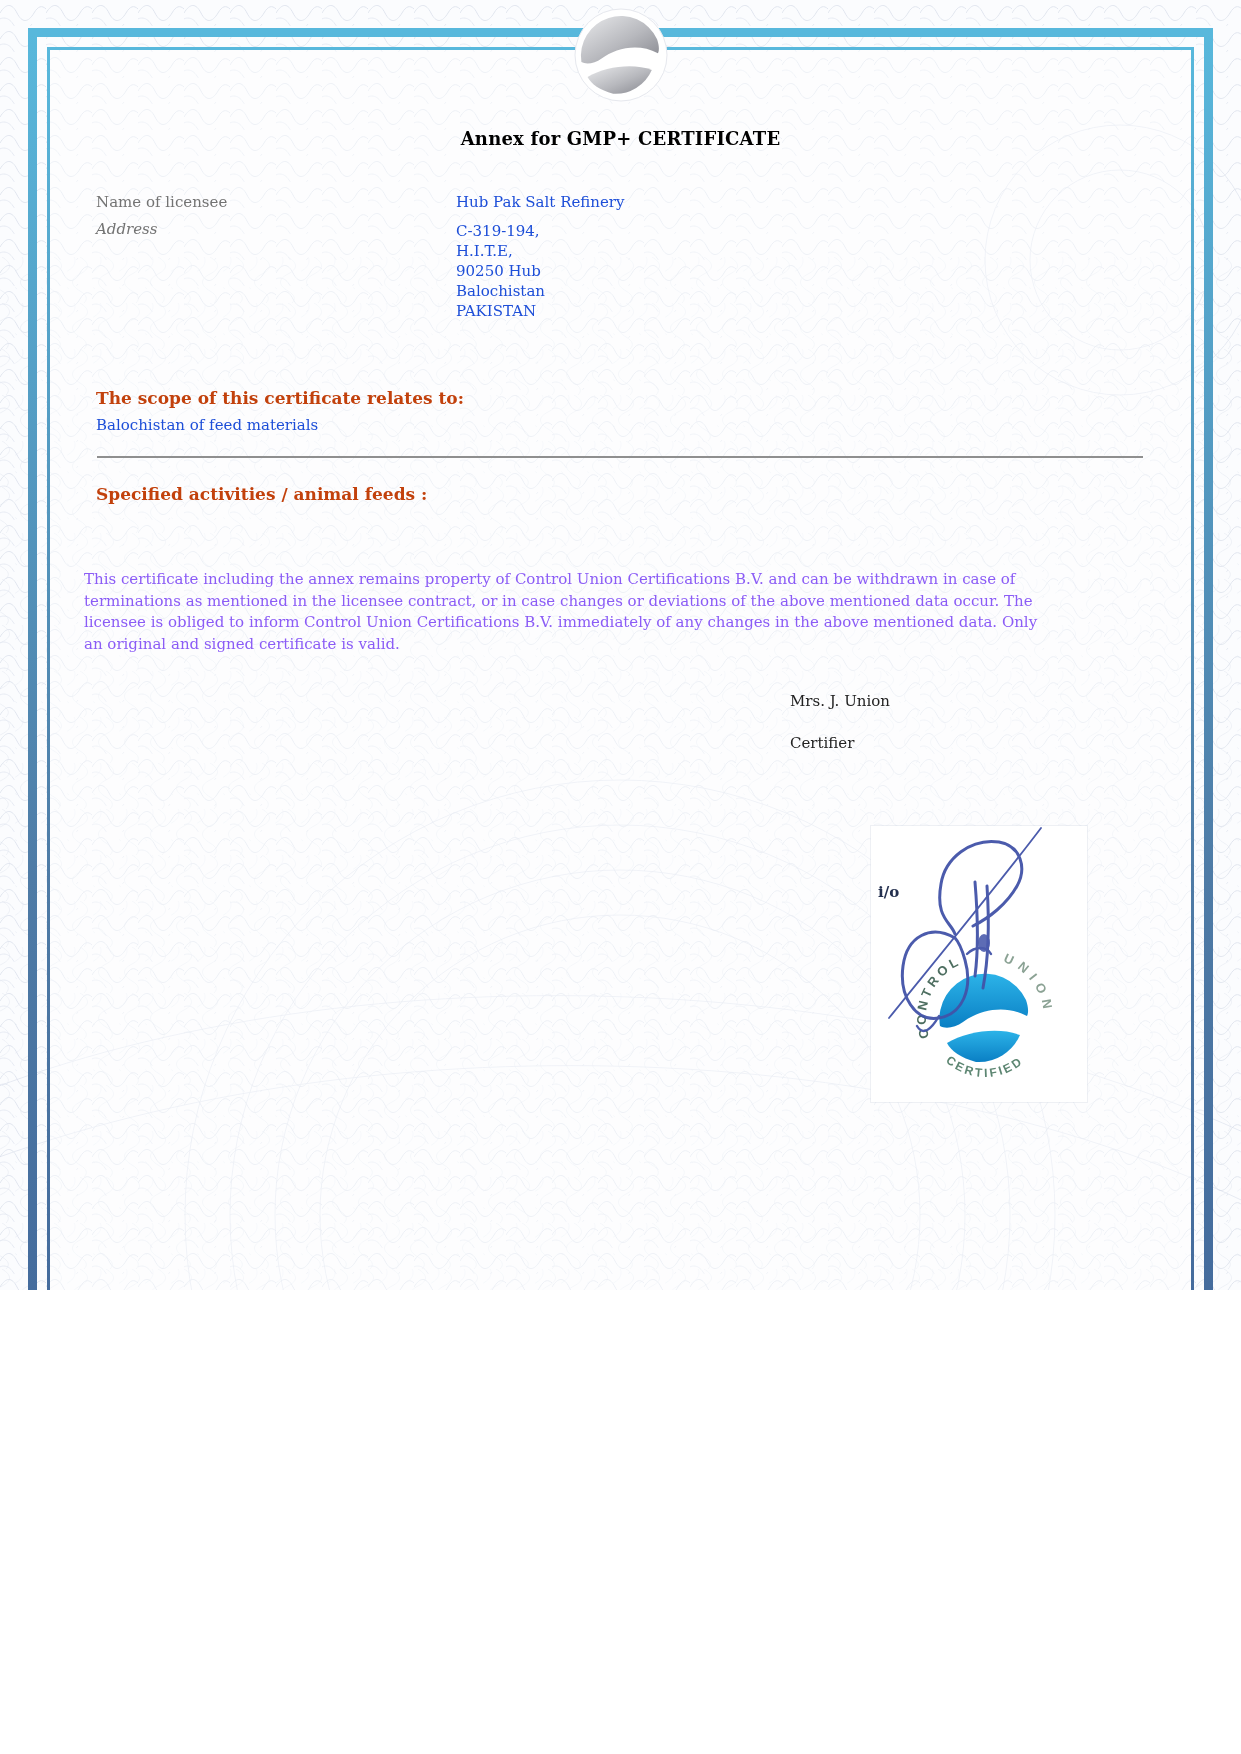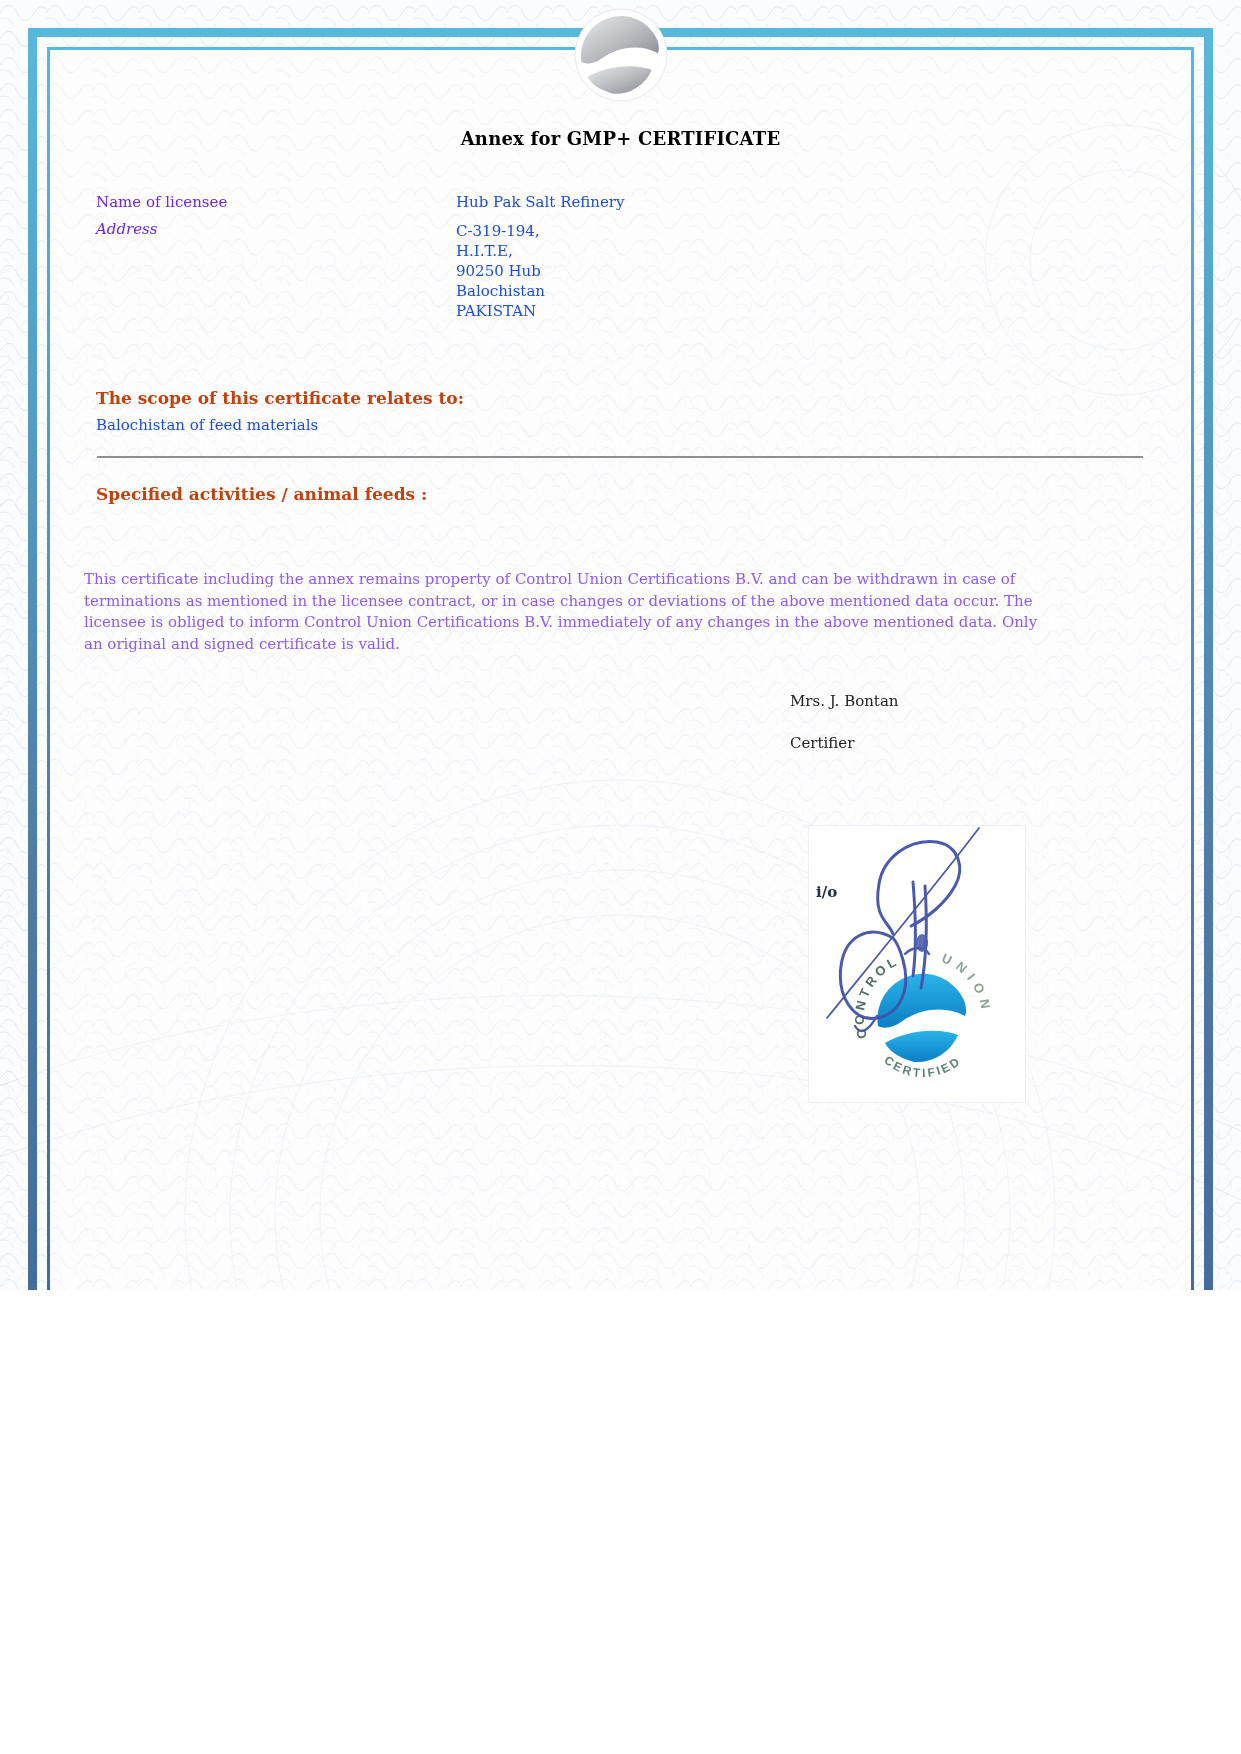--- a/index.html
+++ b/index.html
@@ -7,21 +7,21 @@
     position:relative;
     width:1241px;height:1290px;
     background:#fbfcfe;
     overflow:hidden;
     font-family:"DejaVu Serif","Liberation Serif",serif;
     color:#1c1c1c;
   }
   .bg{position:absolute;left:0;top:0;z-index:0;}
   .abs{position:absolute;z-index:2;}
   .title{left:0;right:0;text-align:center;top:128px;font-size:18px;font-weight:bold;color:#000;letter-spacing:.2px;}
-  .label{font-size:15px;color:#6d28d9;}
+  .label{font-size:15px;color:#737373;}
   .val{font-size:15px;color:#1d4ed8;}
   .addr div{line-height:20px;}
   .h-bold{font-size:17px;font-weight:bold;color:#c2410c;}
   .rule{border-top:2px solid #8f8f8f;height:0;}
   .para{font-size:15px;line-height:21.6px;color:#8b5cf6;text-align:left;}
   .sig-name,.sig-role{font-size:15px;color:#222;}
   .sig-box{background:#ffffff;box-shadow:0 0 0 1px rgba(210,215,225,.35);}
   .io{position:absolute;left:7px;top:57px;font-size:15px;font-weight:600;color:#24304f;z-index:3;}
   .pageno{font-size:20px;color:#b91c1c;text-align:right;}
 </style>
@@ -99,24 +99,24 @@
 
   <div class="abs h-bold" style="left:96px;top:388px;">The scope of this certificate relates to:</div>
   <div class="abs val" style="left:96px;top:416px;">Balochistan of feed materials</div>
 
   <div class="abs rule" style="left:97px;top:456px;width:1046px;"></div>
 
   <div class="abs h-bold" style="left:96px;top:484px;">Specified activities / animal feeds :</div>
 
   <div class="abs para" style="left:84px;top:569px;width:973px;">This certificate including the annex remains property of Control Union Certifications B.V. and can be withdrawn in case of terminations as mentioned in the licensee contract, or in case changes or deviations of the above mentioned data occur. The licensee is obliged to inform Control Union Certifications B.V. immediately of any changes in the above mentioned data. Only an original and signed certificate is valid.</div>
 
-  <div class="abs sig-name" style="left:790px;top:692px;">Mrs. J. Bontan</div>
+  <div class="abs sig-name" style="left:790px;top:692px;">Mrs. J. Union</div>
   <div class="abs sig-role" style="left:790px;top:734px;">Certifier</div>
 
-  <div class="abs sig-box" style="left:809px;top:826px;width:216px;height:276px;">
+  <div class="abs sig-box" style="left:871px;top:826px;width:216px;height:276px;">
     <span class="io">i/o</span>
 
     <svg width="216" height="276" viewBox="0 0 216 276" style="position:absolute;left:0;top:0;" aria-hidden="true">
       <defs>
         <path id="arcTop" d="M 60.5,216.9 A 59,59 0 1 1 167.5,216.9" fill="none"></path>
         <path id="arcBottom" d="M 68.8,229.9 A 59,59 0 0 0 159.2,229.9" fill="none"></path>
         <linearGradient id="blueGrad2" x1="0" y1="0" x2="0" y2="1">
           <stop offset="0" stop-color="#2cb3e8"></stop>
           <stop offset="1" stop-color="#0a7fc4"></stop>
         </linearGradient>

